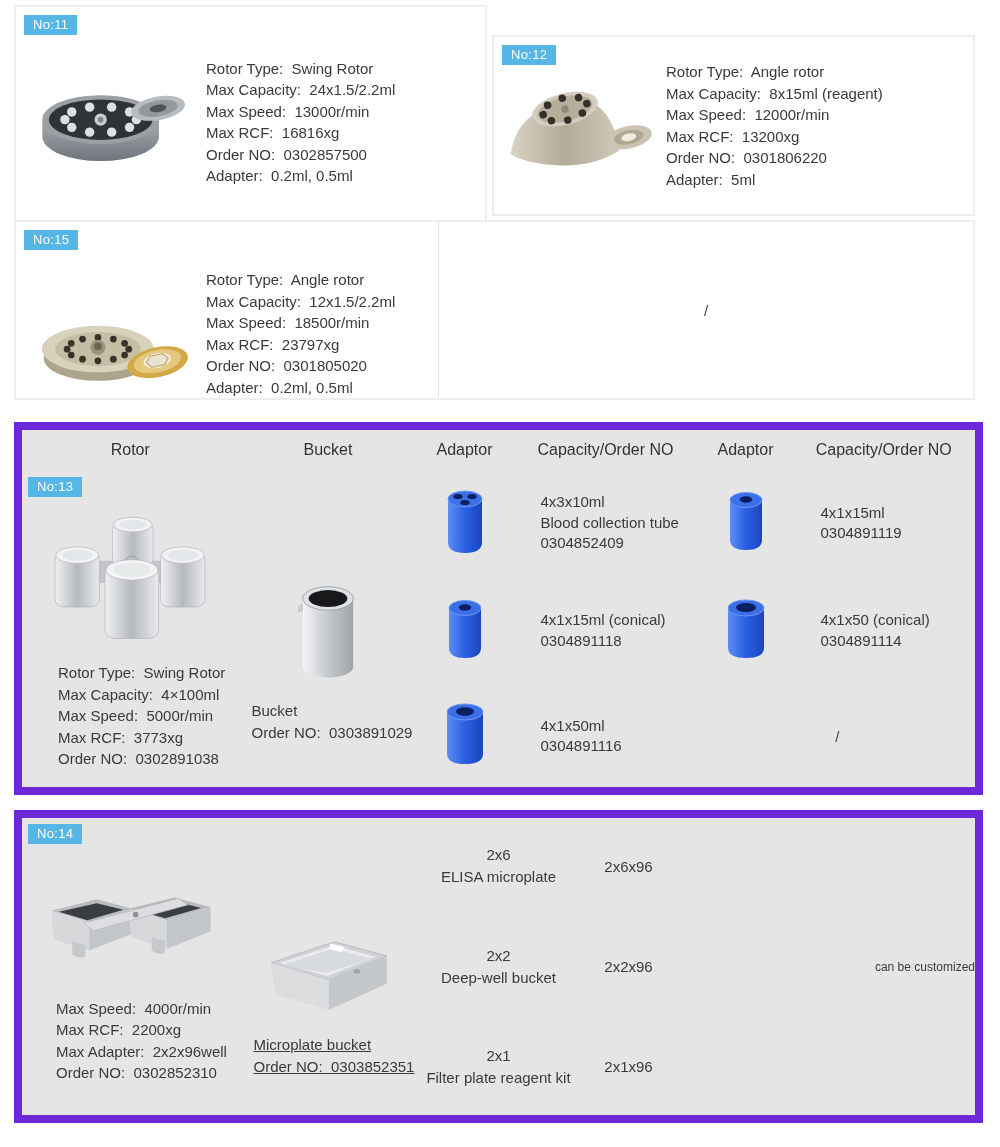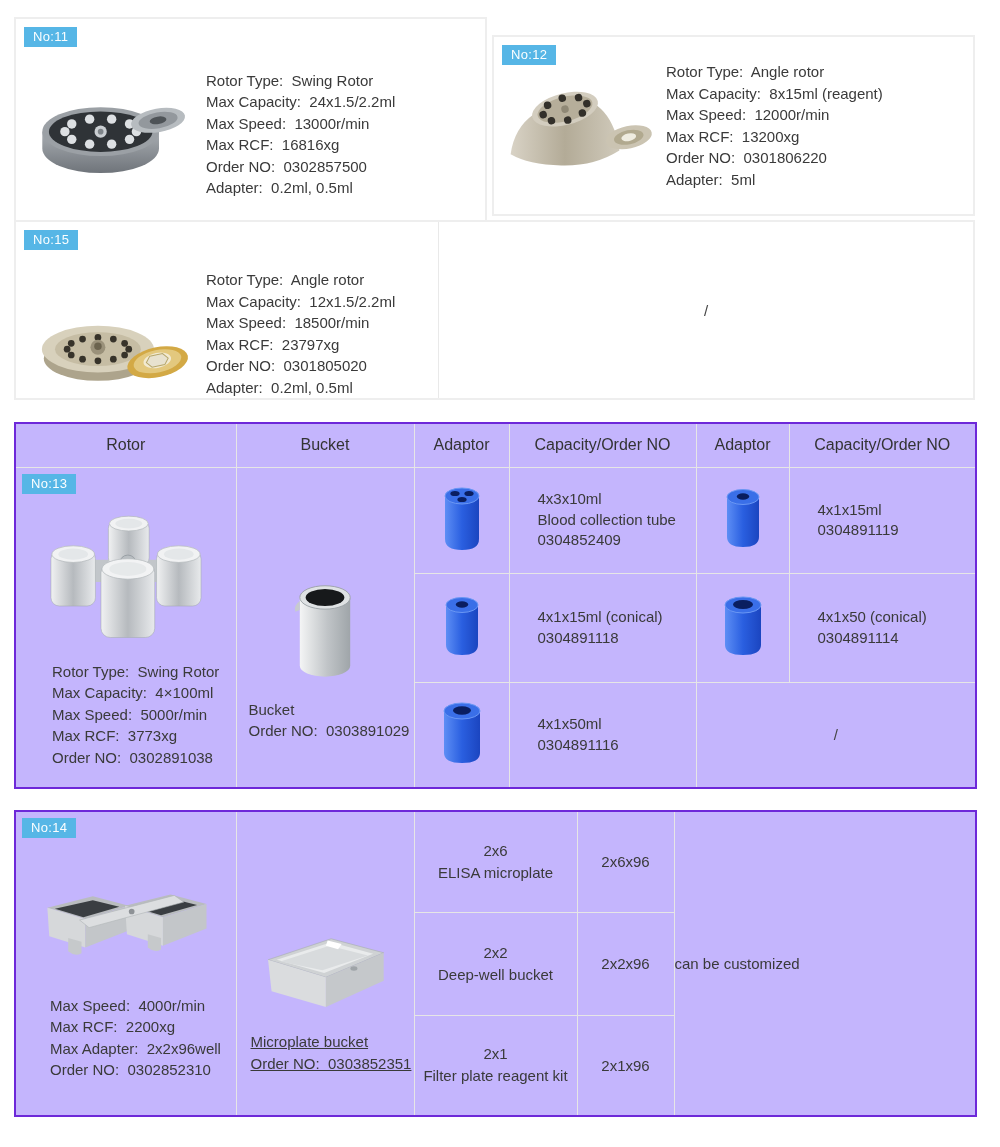--- a/index.html
+++ b/index.html
@@ -1,20 +1,20 @@
 <!DOCTYPE html>
 <html><head>
 <meta charset="utf-8">
 <style>
   * { margin:0; padding:0; box-sizing:border-box; }
   html,body { width:1000px; height:1147px; background:#ffffff; overflow:hidden; }
   body { font-family:"Liberation Sans","DejaVu Sans",sans-serif; color:#3a3a3a; position:relative; }
 
   .panel { position:absolute; border:2px solid #eeeeee; background:#fff; }
-  #panel11 { left:14px;  top:17px;  width:473px; height:234px; }
+  #panel11 { left:14px;  top:5px;  width:473px; height:234px; }
   #panel12 { left:492px; top:17px;  width:483px; height:181px;margin-top:18px; }
   #panel15 { left:14px;  top:220px; width:961px; height:180px; }
 
   .badge {
     position:absolute; top:8px; left:8px; z-index:3;
     background:#56b6e6; color:#fbfeff;
     font-size:13px; line-height:20px; padding:0 9px; letter-spacing:.3px;
   }
 
   .panel-flex { display:flex; align-items:center; height:100%; }
@@ -22,22 +22,22 @@
   #panel11 .img-slot { width:190px; }
   #panel12 .img-slot { width:172px; }
   #panel15 .cell-left .img-slot { width:190px; }
 
   .specs { display:flex; flex-direction:column; }
   .spec-line { white-space:pre; font-size:15px; line-height:21.5px; color:#3a3a3a; }
 
   #panel15 .cell-left  { width:423px; height:100%; border-right:1px solid #e9e9e9; position:relative; display:flex; align-items:flex-end; }
   #panel15 .cell-right { flex:1; height:100%; display:flex; align-items:center; justify-content:center; font-size:15px; color:#444; }
 
-  table.spec { border-collapse:collapse; table-layout:fixed; position:absolute; left:14px; background:#c4b5fd;
-               border:2px solid #6d28d9; }
+  table.spec { border-collapse:collapse; table-layout:fixed; position:absolute; left:14px; background:#e5e5e5;
+               border:8px solid #6d28d9; }
   #t13 { top:422px; width:961px; }
   #t14 { top:810px; width:961px; }
   table.spec th, table.spec td { border:1px solid #e6e6e6; vertical-align:middle; }
   table.spec th { font-size:16px; font-weight:400; color:#333; height:44px; text-align:center; white-space:pre; }
 
   #t13 tr.r1 { height:106px; } #t13 tr.r2 { height:109px; } #t13 tr.r3 { height:106px; }
   #t14 tr.r1 { height:101px; } #t14 tr.r2 { height:103px; } #t14 tr.r3 { height:101px; }
 
   td.rotor-cell, td.bucket-cell { vertical-align:top; position:relative; }
   .rotor-inner { padding-top:24px; display:flex; flex-direction:column; align-items:center; }
@@ -50,21 +50,21 @@
   #t14 .bucket-inner .specs { padding-left:14px; margin-top:16px;text-decoration:underline; }
 
   td.adaptor-cell { text-align:center; }
   td.cap-cell .specs { padding-left:28px; }
   td.cap-cell .spec-line { line-height:20.5px; }
   td.slash-cell { text-align:center; font-size:15px; color:#444; }
 
   td.plate-cell { text-align:center; }
   .plate-line { white-space:pre; font-size:15px; line-height:22px; color:#3a3a3a; }
   td.capn-cell { text-align:center; font-size:15px; color:#3a3a3a; }
-  td.note-cell { text-align:left; font-size:15px; color:#3a3a3a;border-radius:23px; }
+  td.note-cell { text-align:right; font-size:12px; color:#3a3a3a;border-radius:23px; }
 
   .img-wrap svg { display:block; }
   .hidden-defs { position:absolute; width:0; height:0; }
 </style>
 </head>
 <body>
 
 <svg class="hidden-defs" aria-hidden="true">
   <defs>
     <linearGradient id="gGrayV" x1="0" y1="0" x2="0" y2="1">

